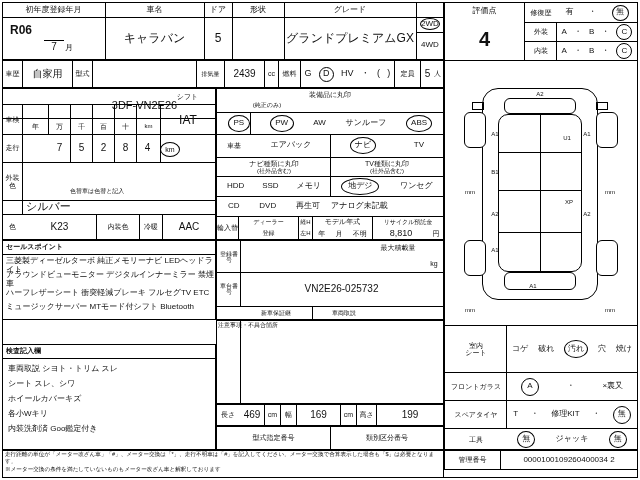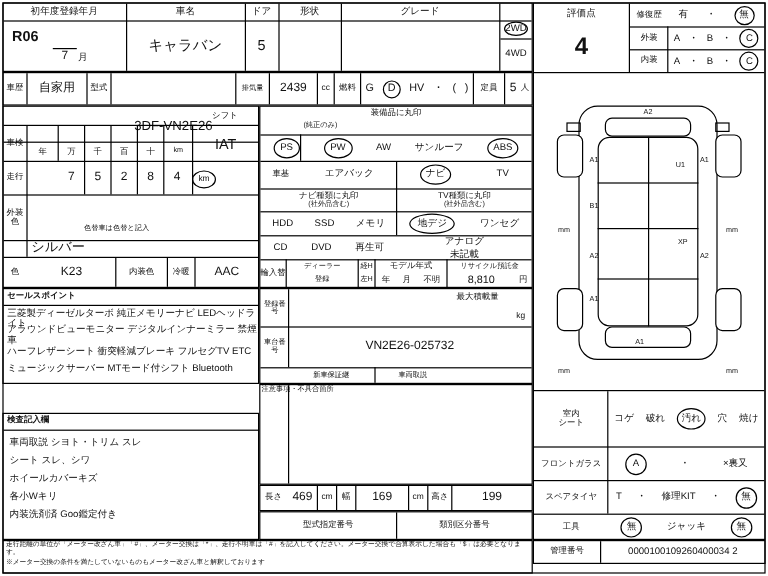--- a/index.html
+++ b/index.html
@@ -49,20 +49,21 @@
   <div class="t c f8" style="left:417px;top:33px;width:26px;height:25px;">4WD</div>
 
   <div class="t l f12 b" style="left:10px;top:22px;width:50px;height:18px;">R06</div>
   <div class="t c f10" style="left:46px;top:40px;width:16px;height:14px;">7</div>
   <div class="t c f8" style="left:62px;top:42px;width:14px;height:12px;">月</div>
   <div class="hline" style="left:44px;top:40px;width:20px;"></div>
 
   <div class="t c f12" style="left:106px;top:18px;width:97px;height:41px;">キャラバン</div>
   <div class="t c f12" style="left:205px;top:18px;width:26px;height:41px;">5</div>
   <div class="t c f12" style="left:233px;top:18px;width:50px;height:41px;"></div>
+  <div class="t c f12" style="left:285px;top:18px;width:130px;height:41px;">グランドプレミアムGX</div>
 
   <div class="bx" style="left:2px;top:60px;width:442px;height:28px;"></div>
   <div class="vline" style="left:22px;top:61px;height:26px;"></div>
   <div class="vline" style="left:72px;top:61px;height:26px;"></div>
   <div class="vline" style="left:92px;top:61px;height:26px;"></div>
   <div class="vline" style="left:196px;top:61px;height:26px;"></div>
   <div class="vline" style="left:224px;top:61px;height:26px;"></div>
   <div class="vline" style="left:264px;top:61px;height:26px;"></div>
   <div class="vline" style="left:278px;top:61px;height:26px;"></div>
   <div class="vline" style="left:300px;top:61px;height:26px;"></div>
@@ -179,21 +180,21 @@
   </div>
   <div class="t c f8" style="left:218px;top:197px;width:112px;height:19px;display:flex;align-items:center;justify-content:space-around;">
     <span>CD</span>
     <span>DVD</span>
     <span>再生可</span>
   </div>
   <div class="t c f8" style="left:331px;top:177px;width:112px;height:19px;display:flex;align-items:center;justify-content:space-around;">
     <span class="ring" style="width:36px;height:15px;">地デジ</span>
     <span>ワンセグ</span>
   </div>
-  <div class="t c f8" style="left:331px;top:197px;width:112px;height:19px;display:flex;align-items:center;justify-content:space-between;flex-direction:column;">
+  <div class="t c f8" style="left:331px;top:197px;width:112px;height:19px;display:flex;align-items:center;justify-content:flex-start;">
     <span>アナログ</span>
     <span>未記載</span>
   </div>
 
   <div class="hline" style="left:217px;top:216px;width:226px;"></div>
   <div class="vline" style="left:238px;top:216px;height:24px;"></div>
   <div class="vline" style="left:298px;top:216px;height:24px;"></div>
   <div class="vline" style="left:312px;top:216px;height:24px;"></div>
   <div class="vline" style="left:372px;top:216px;height:24px;"></div>
   <div class="t c f7" style="left:217px;top:216px;width:21px;height:24px;">輪入替</div>

